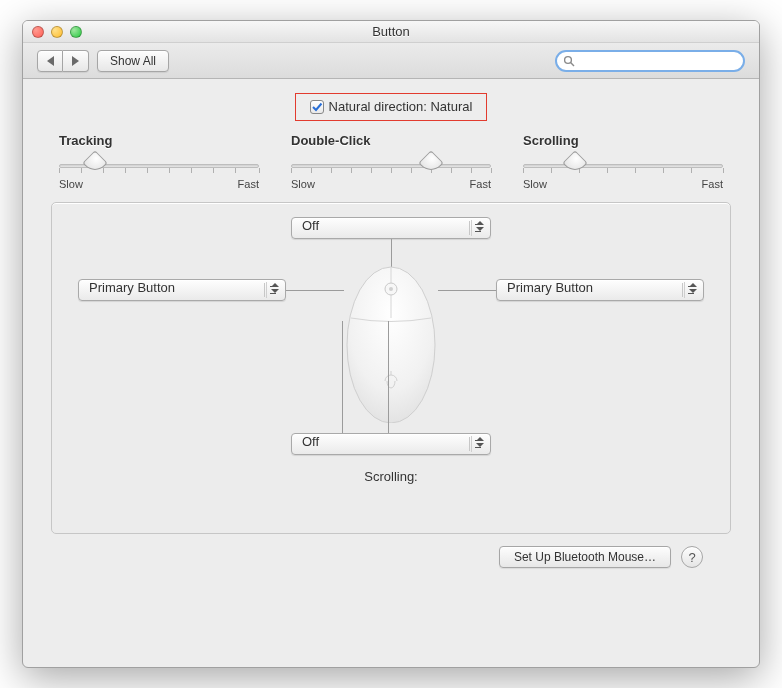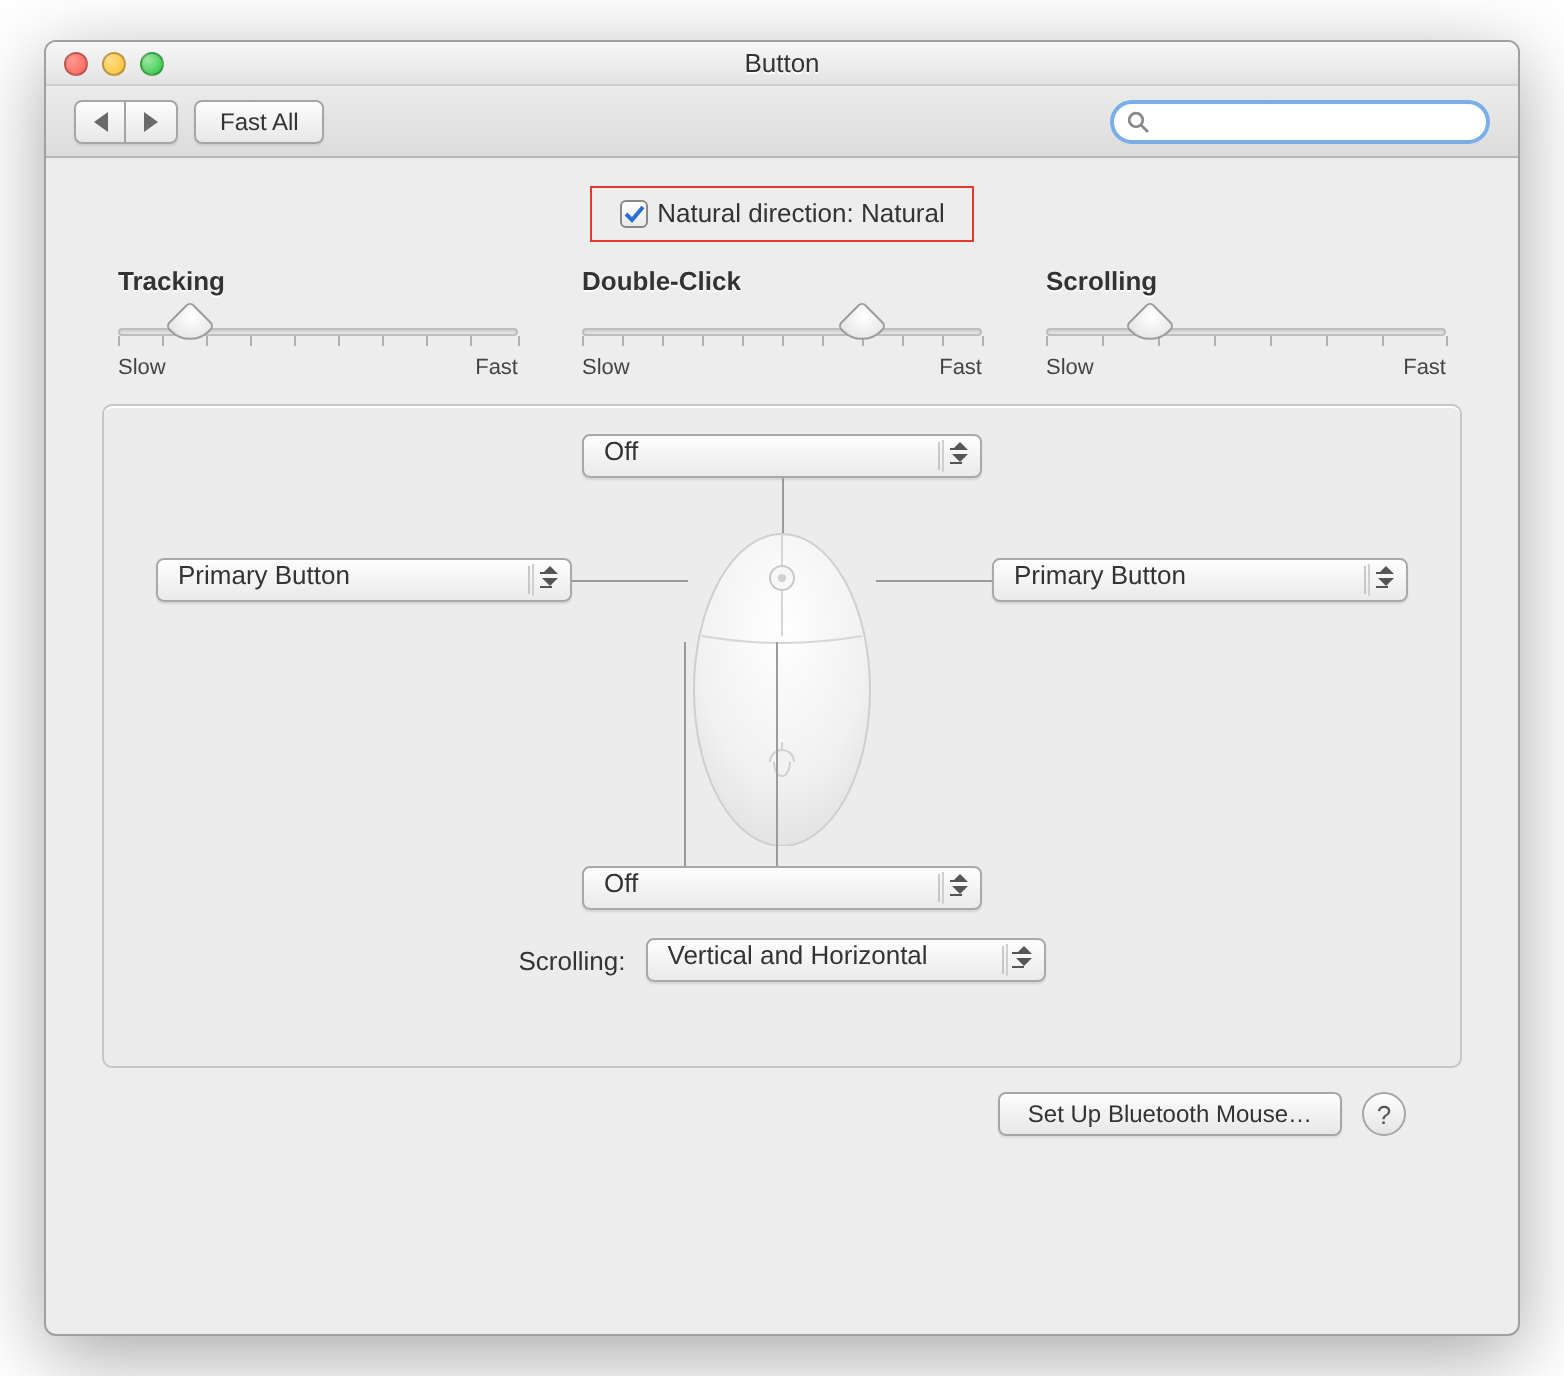--- a/index.html
+++ b/index.html
@@ -212,21 +212,21 @@
 
   <div class="toolbar">
     <div class="nav-group">
       <div class="btn nav-btn">
           <span class="triangle left"></span>
         </div>
       <div class="btn nav-btn">
           <span class="triangle right"></span>
         </div>
     </div>
-    <div class="btn show-all">Fast All</div>
+    <div class="btn show-all">Show All</div>
     <div class="spacer"></div>
     <div class="search-wrap">
       <svg width="12" height="12" viewBox="0 0 12 12">
           <circle cx="5" cy="5" r="3.4" fill="none" stroke="#8a8a8a" stroke-width="1.4"></circle>
           <line x1="7.6" y1="7.6" x2="11" y2="11" stroke="#8a8a8a" stroke-width="1.4"></line>
         </svg>
       <input class="search-input" placeholder="" style="">
     </div>
   </div>
 
@@ -363,28 +363,20 @@
         <span>Off</span>
         <span class="dd-divider"></span>
           <span class="dd-arrows">
             <span class="up"></span>
             <span class="down"></span>
           </span>
       </div>
 
       <div class="bottom-row" style="position:absolute; left:0; right:0; top:266px;">
         <span>Scrolling:</span>
-        <div class="dropdown" style="width:200px;">
-          <span>Vertical and Horizontal</span>
-          <span class="dd-divider"></span>
-            <span class="dd-arrows">
-              <span class="up"></span>
-              <span class="down"></span>
-            </span>
-        </div>
       </div>
     </div>
 
     <div class="footer">
       <div class="btn" style="padding:0 14px;">Set Up Bluetooth Mouse…</div>
       <div class="help-btn">?</div>
     </div>
 
   </div>
 </div>

